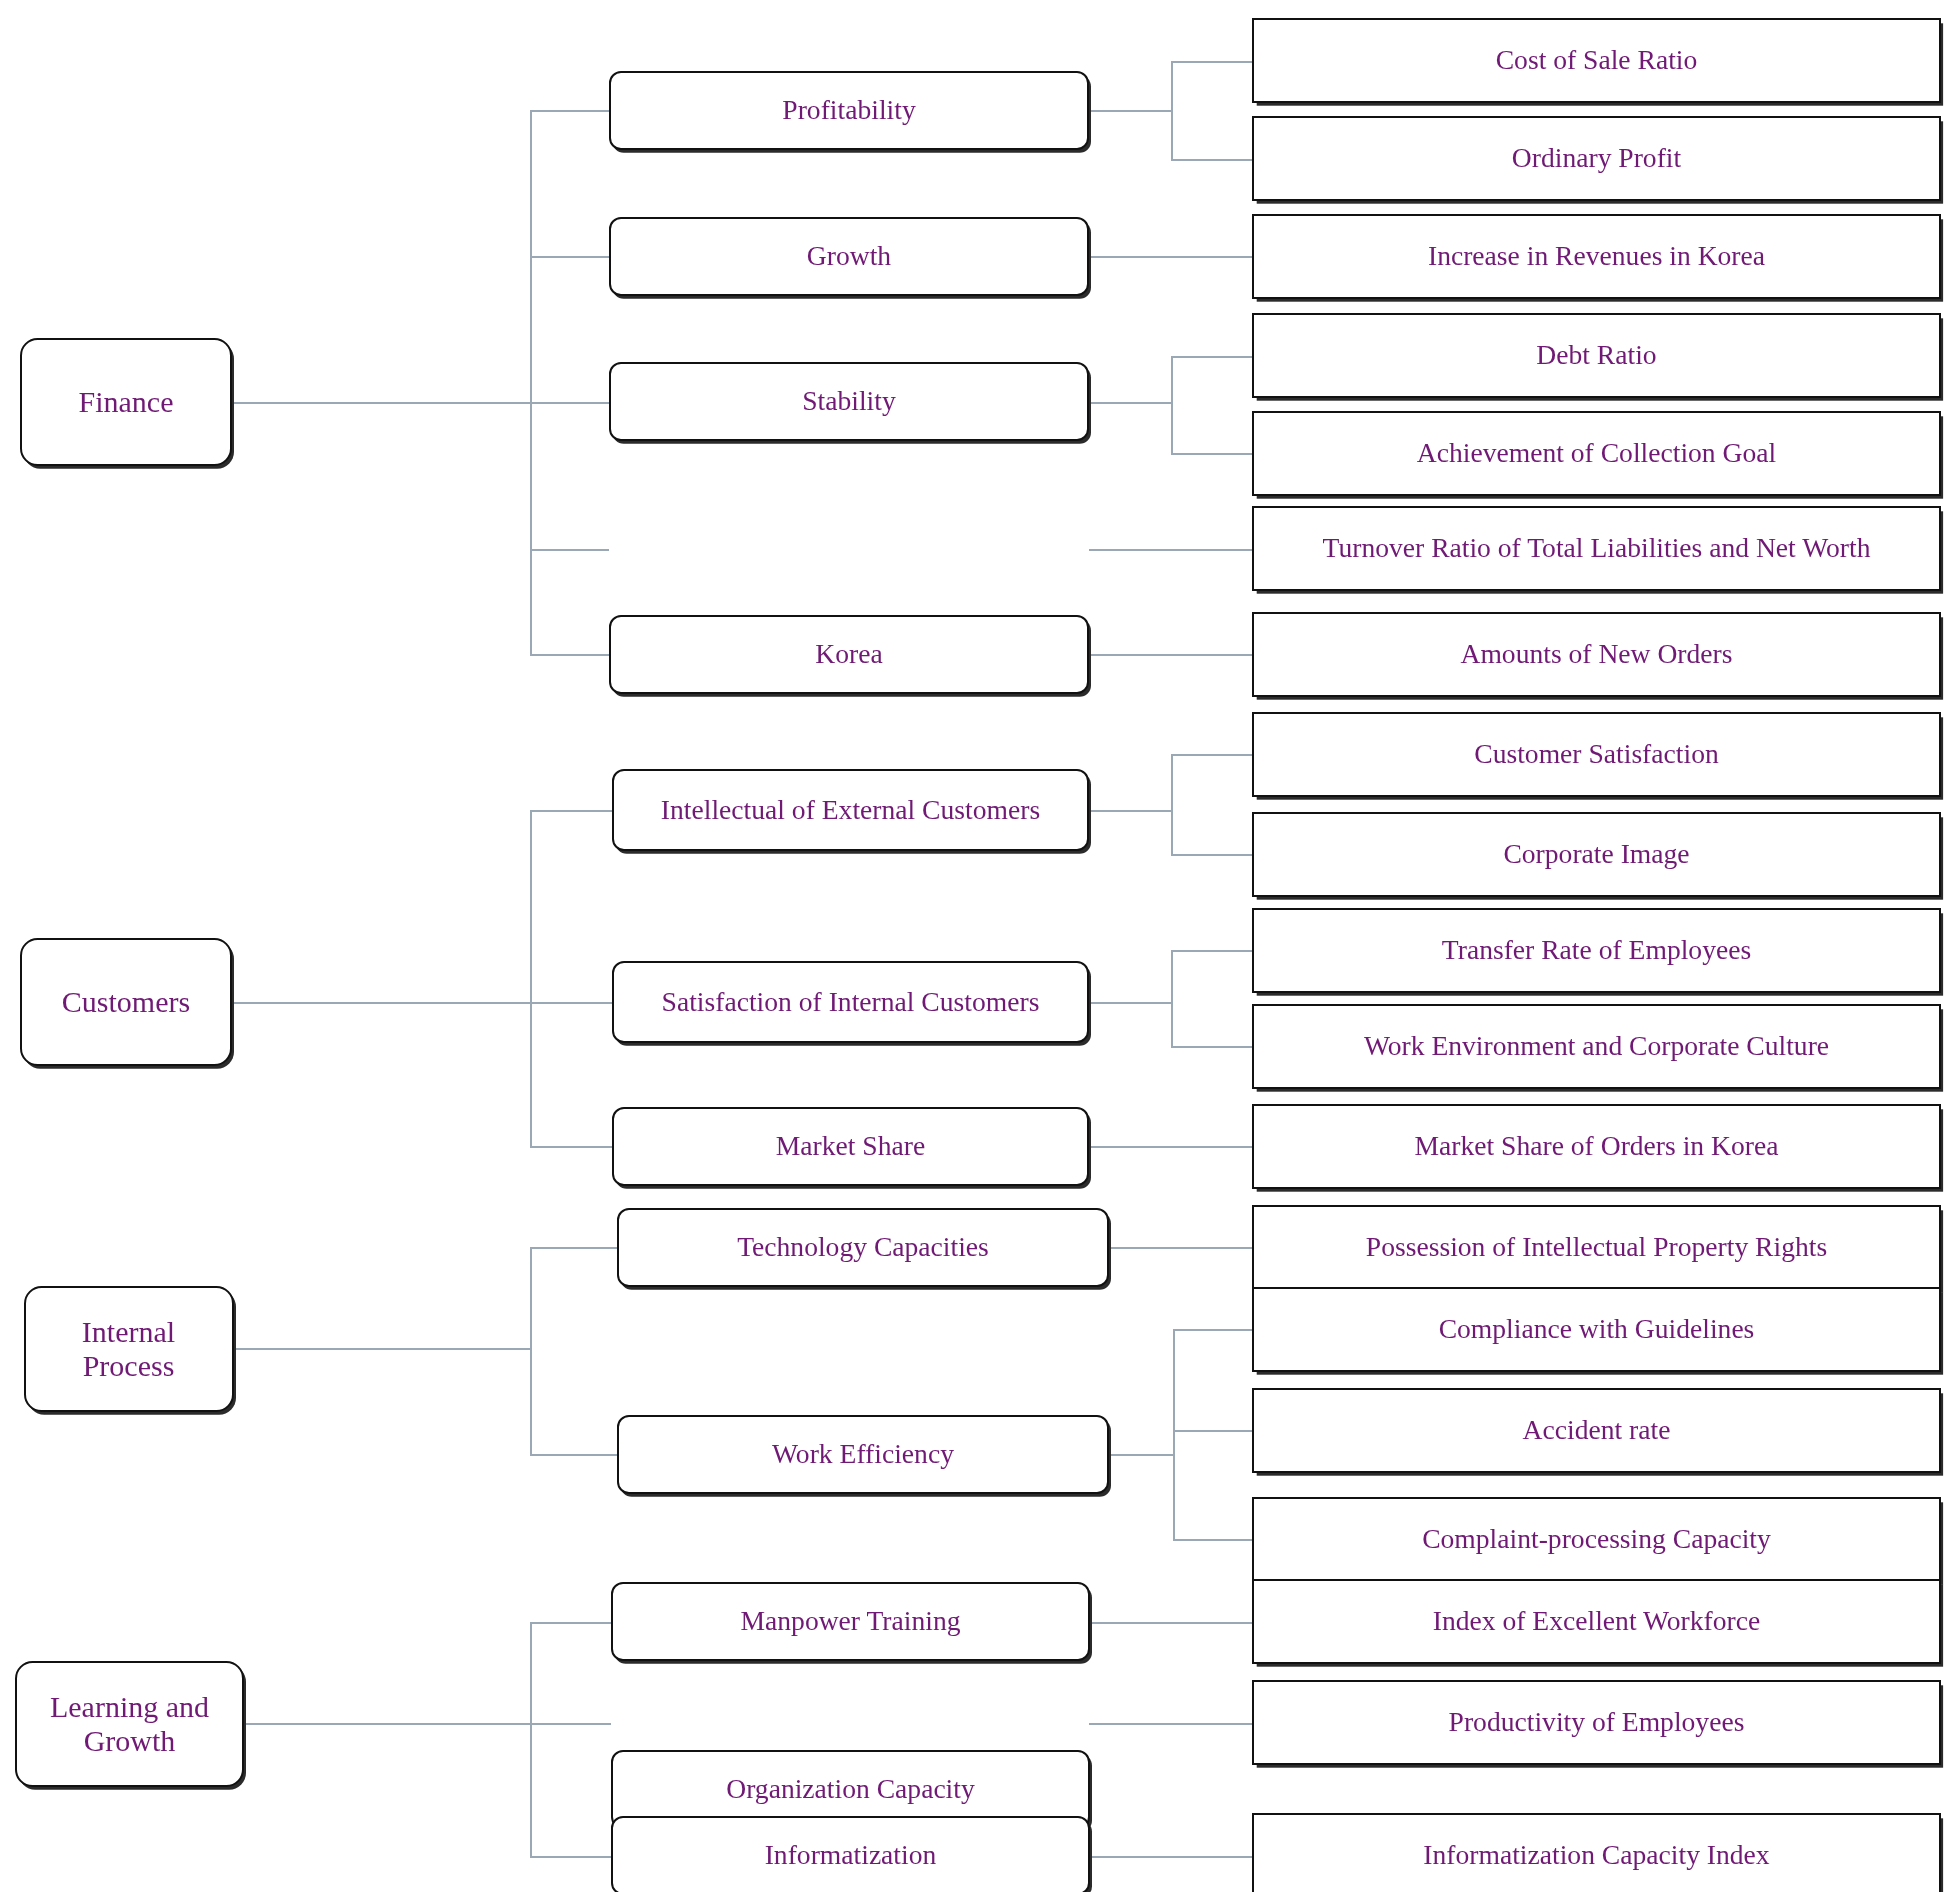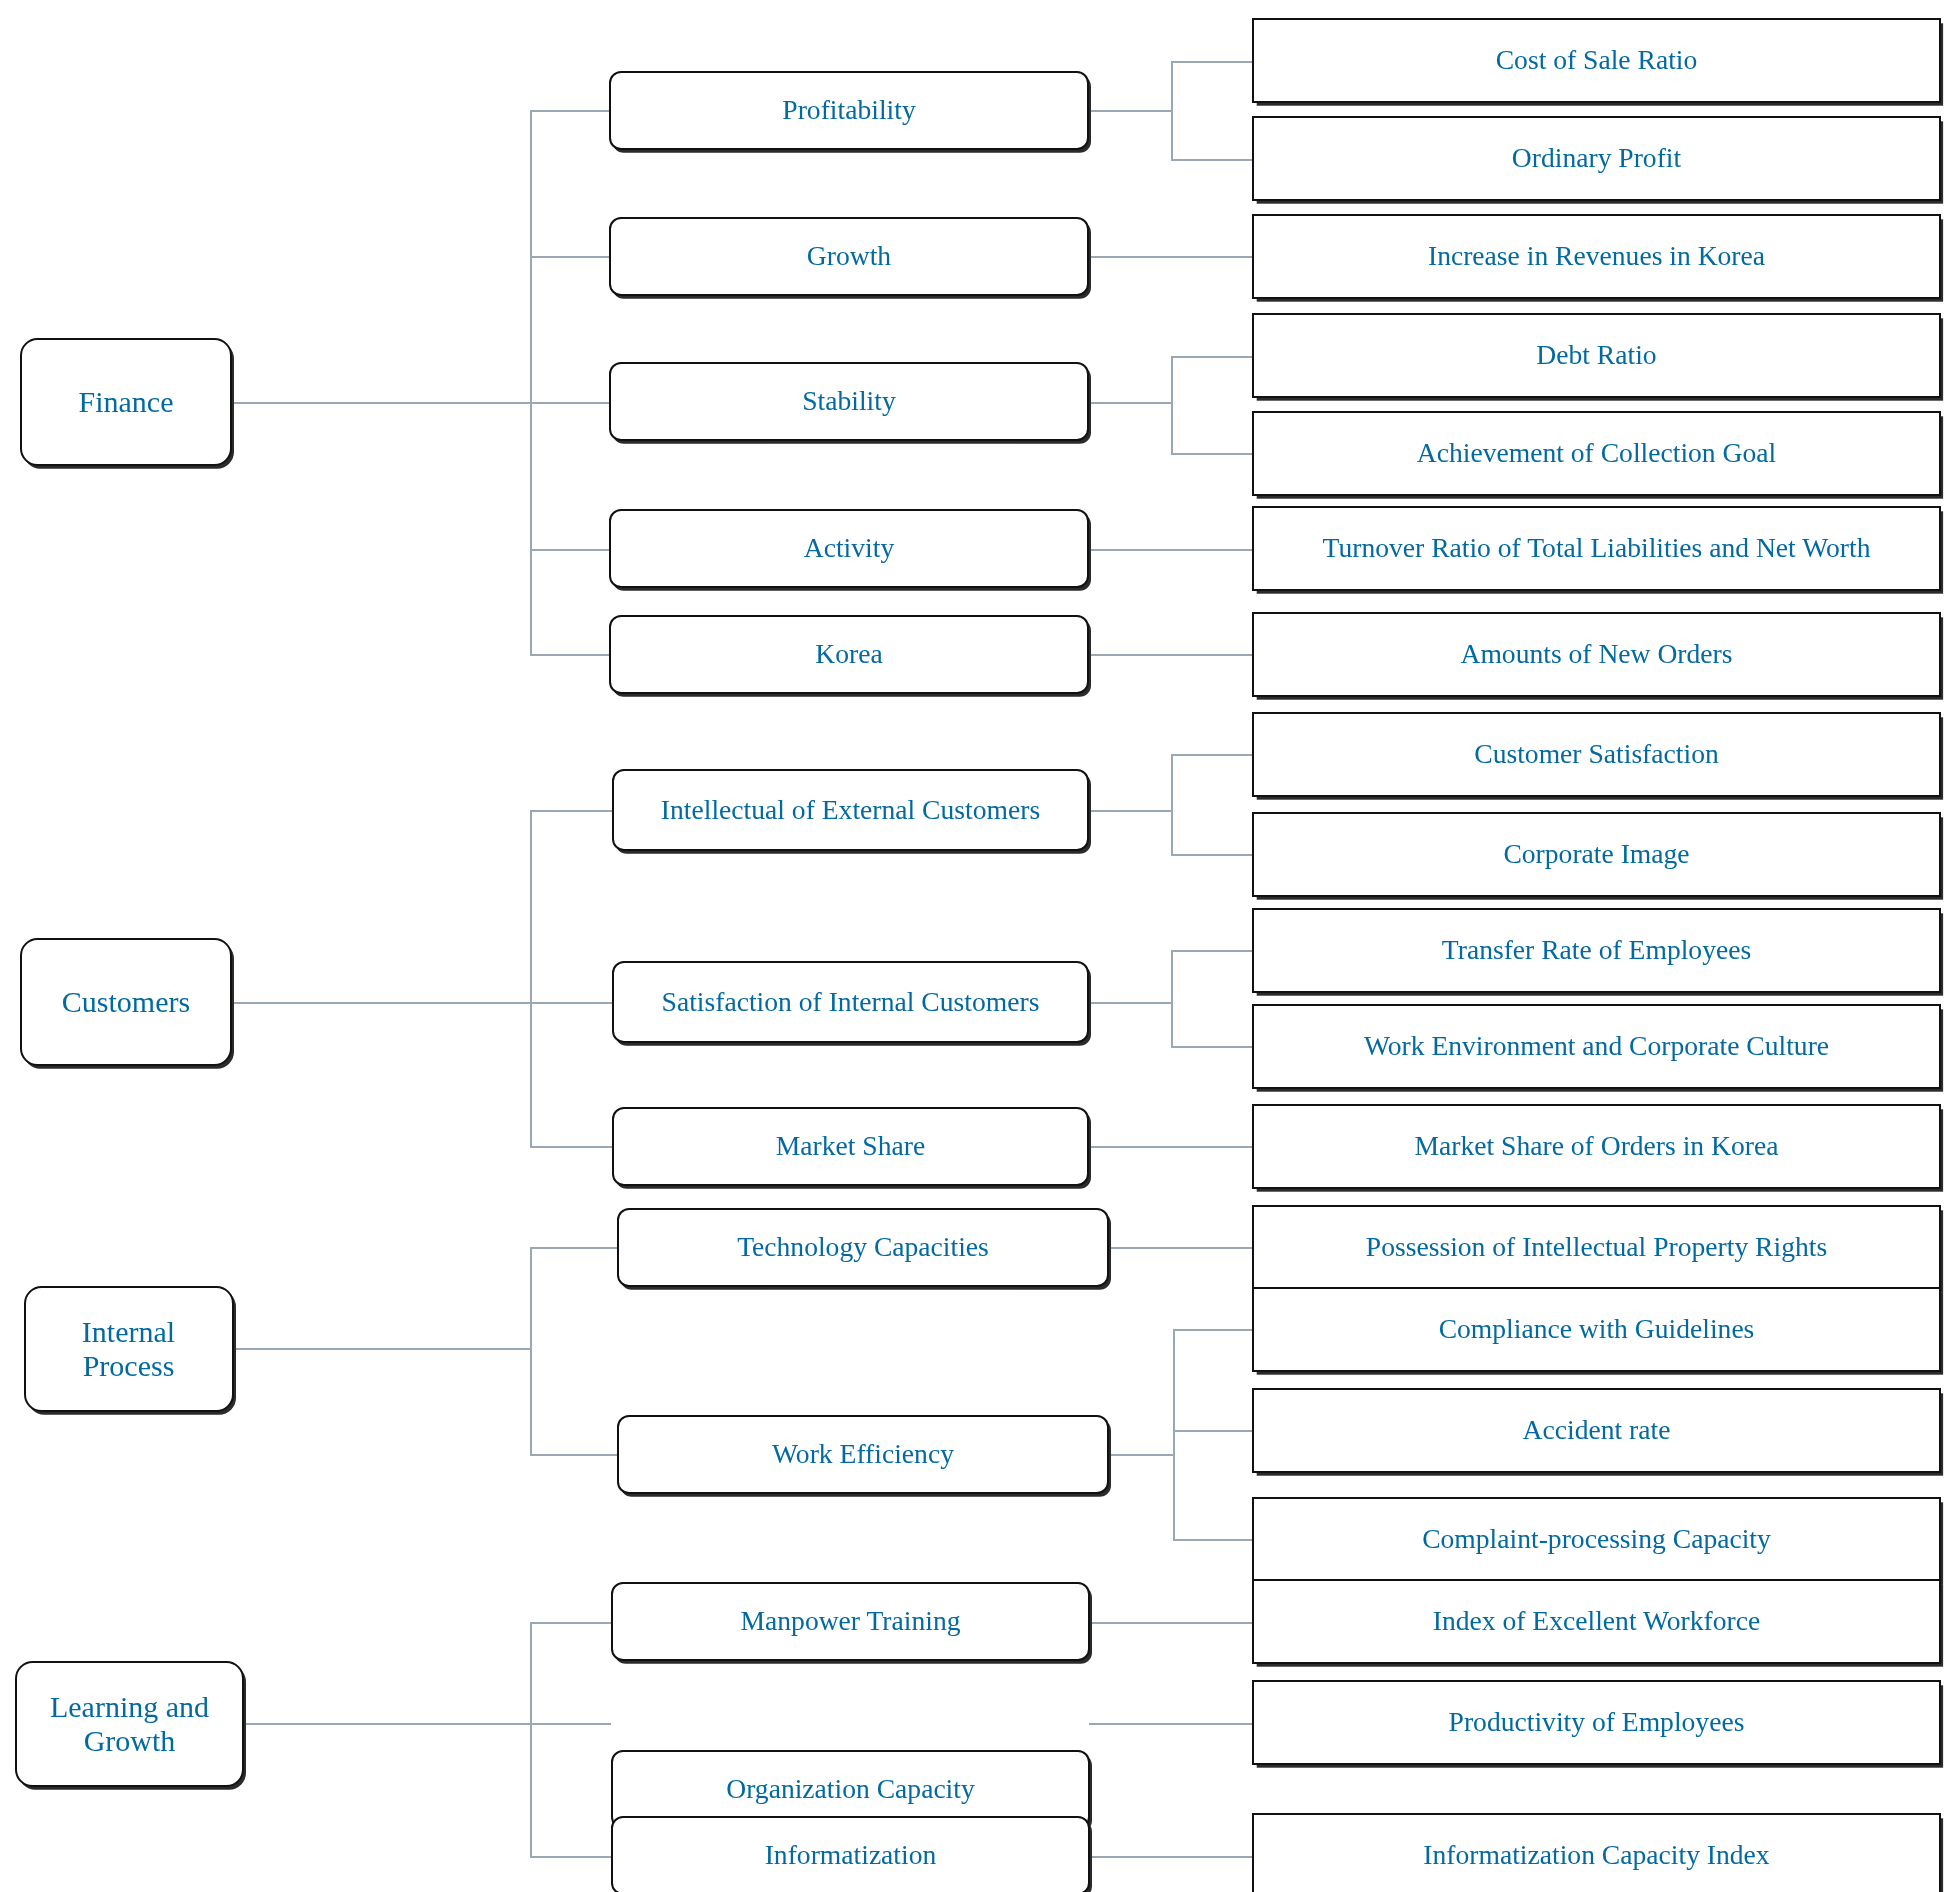--- a/index.html
+++ b/index.html
@@ -6,21 +6,21 @@
   body{font-family:"Liberation Serif", "DejaVu Serif", serif;}
   #canvas{position:relative;width:1955px;height:1893px;background:#ffffff;overflow:hidden;}
 
   
   .conn{position:absolute;background:#9aa7b4;}
   .conn.h{height:2px;}
   .conn.v{width:2px;}
 
   
   .node{position:absolute;box-sizing:border-box;display:flex;align-items:center;
-        justify-content:center;text-align:center;background:#ffffff;color:#0369a1;
+        justify-content:center;text-align:center;background:#ffffff;color:#701a75;
         line-height:1.12;padding:2.7px 8px;}
 
   
   .lvl-perspective{border:2.7px solid #111111;border-radius:17.5px;
         box-shadow:2.7px 3.4px 0 -0.7px #2b2b2b;font-size:30px;}
 
   
   .lvl-factor{border:2.7px solid #111111;border-radius:12px;
         box-shadow:2.7px 3.4px 0 -0.7px #2b2b2b;font-size:27.6px;}
 
@@ -105,21 +105,20 @@
   <div class="node lvl-perspective" style="left:23.5px;top:1286px;width:210px;height:126px;">Internal Process</div>
 
   <div class="node lvl-perspective" style="left:15px;top:1661px;width:229px;height:126px;">Learning and Growth</div>
 
   <div class="node lvl-factor" style="left:609px;top:71px;width:480px;height:79px;">Profitability</div>
 
   <div class="node lvl-factor" style="left:609px;top:217px;width:480px;height:79px;">Growth</div>
 
   <div class="node lvl-factor" style="left:609px;top:362px;width:480px;height:79px;">Stability</div>
 
-  <div class="node lvl-factor" style="left:609px;top:509px;width:480px;height:79px;">Activity</div>
 
   <div class="node lvl-factor" style="left:609px;top:615px;width:480px;height:79px;">Korea</div>
 
   <div class="node lvl-factor" style="left:612px;top:769px;width:477px;height:82px;">Intellectual of External Customers</div>
 
   <div class="node lvl-factor" style="left:612px;top:961px;width:477px;height:82px;">Satisfaction of Internal Customers</div>
 
   <div class="node lvl-factor" style="left:612px;top:1107px;width:477px;height:79px;">Market Share</div>
 
   <div class="node lvl-factor" style="left:617px;top:1208px;width:492px;height:79px;">Technology Capacities</div>

